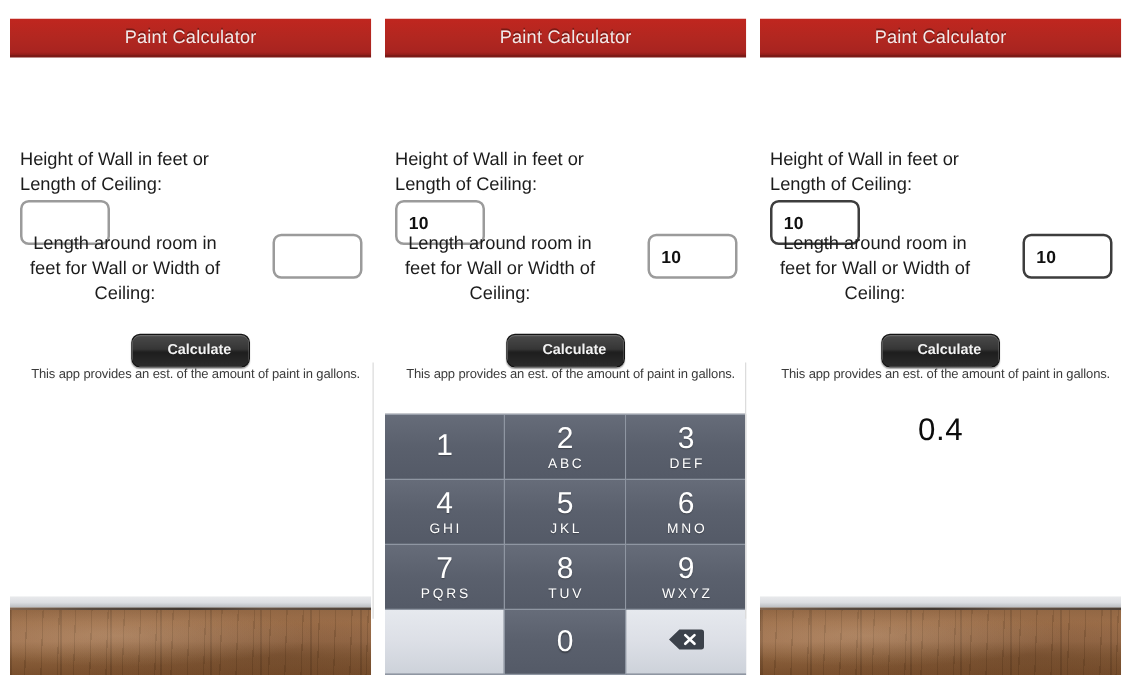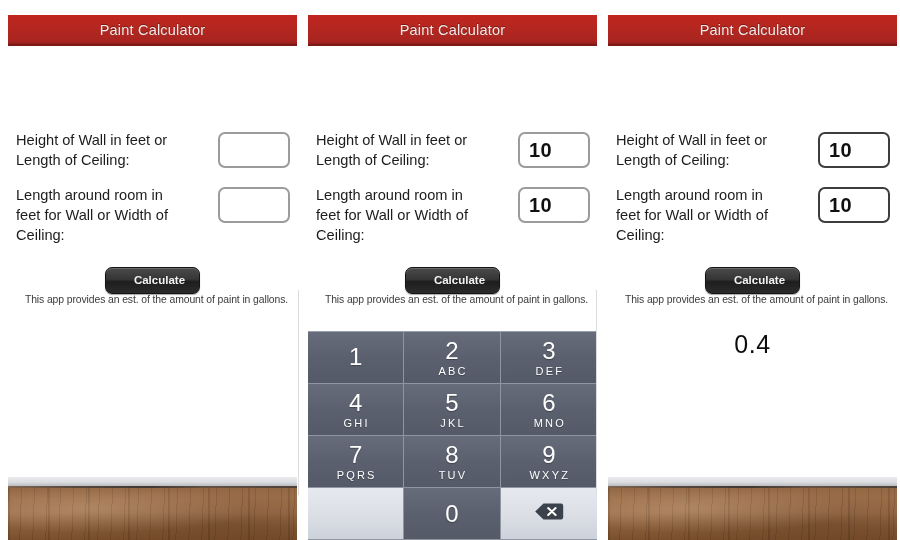--- a/index.html
+++ b/index.html
@@ -58,41 +58,41 @@
 
   
   .row {
     position: absolute;
     left: 8px;
     width: 274px;
     display: flex;
     align-items: flex-start;
     justify-content: space-between;
   }
-  .row.r1 { top: 130px; }
-  .row.r2 { top: 185px; }
+  .row.r1 { top: 118px; flex-direction: column; }
+  .row.r2 { top: 185px; text-align: center; }
   .lbl {
     width: 168px;
     font-size: 14.6px;
     line-height: 20px;
     color: #1c1c1c;
   }
   .box {
     width: 72px; height: 36px;
     background: #ffffff;
     border: 2px solid #9b9b9b;
     border-radius: 7px;
     display: flex; align-items: center;
     padding-left: 9px;
     margin-top: 2px;
     box-shadow: inset 0 0 0 1px #ffffff;
   }
   .box.strong { border-color: #3d3d3d; }
   .box .val {
-    font-size: 20px;
+    font-size: 14px;
     font-weight: bold;
     color: #101010;
     letter-spacing: .3px;
   }
 
   
   .calc-wrap {
     position: absolute;
     left: 0; top: 267px;
     width: 289px;

